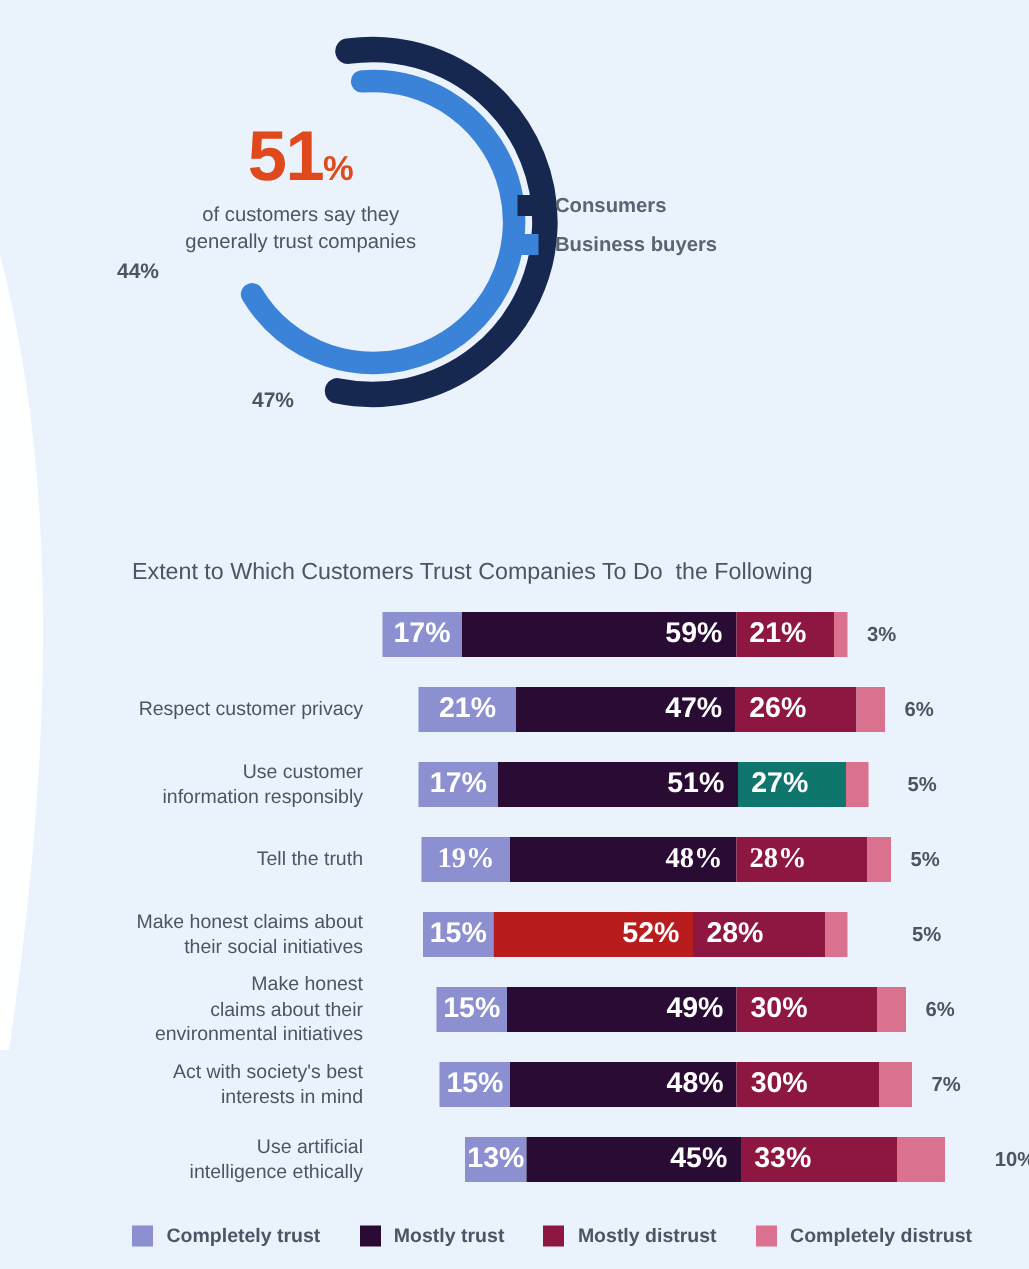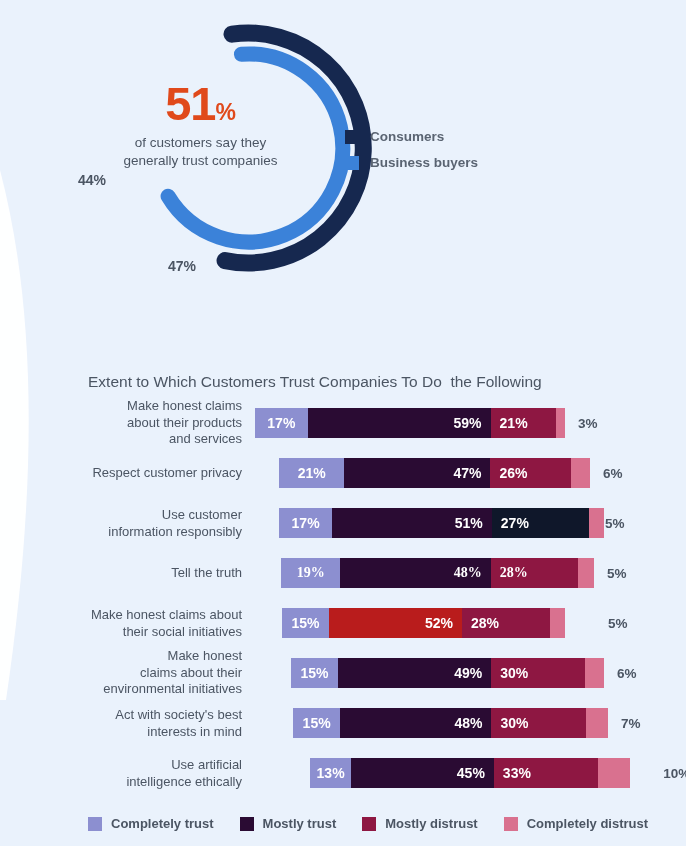--- a/index.html
+++ b/index.html
@@ -143,21 +143,21 @@
   }
   .seg {
     height: 30px;
     display: flex;
     align-items: center;
     box-sizing: border-box;
     overflow: hidden;
   }
   .seg-v {
     color: #ffffff;
-    font-size: 14px;
+    font-size: 19px;
     font-weight: bold;
     white-space: nowrap;
   }
   .seg.s0 { justify-content: center; }
   .seg.s1 { justify-content: flex-end; padding-right: 9px; text-align: right; }
   .seg.s2 { justify-content: flex-start; padding-left: 9px; }
   .outside-v {
     position: absolute;
     top: 50%;
     transform: translateY(-50%);
@@ -229,21 +229,20 @@
       <span class="dl-swatch" style="background:#3b82d9"></span>
       <span class="dl-label">Business buyers</span>
     </div>
   </div>
 </div>
 
 <div class="bars-title">Extent to Which Customers Trust Companies To Do  the Following</div>
 
 <div class="bars" id="bars">
     <div class="bar-row">
-      <div class="bar-label">Make honest claims<br>about their products<br>and services</div>
       <div class="bar-track" style="left: 255px;">
         <div class="seg s0" style="width: 52.7px; background: rgb(140, 143, 208);">
           <span class="seg-v">17%</span>
         </div>
         <div class="seg s1" style="width: 182.9px; background: rgb(42, 11, 51);">
           <span class="seg-v">59%</span>
         </div>
         <div class="seg s2" style="width: 65.1px; background: rgb(142, 23, 66);">
           <span class="seg-v">21%</span>
         </div>
@@ -269,21 +268,21 @@
     </div>
     <div class="bar-row">
       <div class="bar-label">Use customer<br>information responsibly</div>
       <div class="bar-track" style="left: 279px;">
         <div class="seg s0" style="width: 53.21px; background: rgb(140, 143, 208);">
           <span class="seg-v">17%</span>
         </div>
         <div class="seg s1" style="width: 159.63px; background: rgb(42, 11, 51);">
           <span class="seg-v">51%</span>
         </div>
-        <div class="seg s2" style="width: 97px; background: #0f172a;">
+        <div class="seg s2" style="width: 72px; background: #0f766e;">
           <span class="seg-v">27%</span>
         </div>
         <div class="seg s3" style="width: 15.65px; background: rgb(217, 113, 143);"></div>
       </div>
       <div class="outside-v" style="left: 605px;">5%</div>
     </div>
     <div class="bar-row">
       <div class="bar-label">Tell the truth</div>
       <div class="bar-track" style="left: 281px; font-family: Liberation Serif, serif;">
         <div class="seg s0" style="width: 59.47px; background: rgb(140, 143, 208);">

